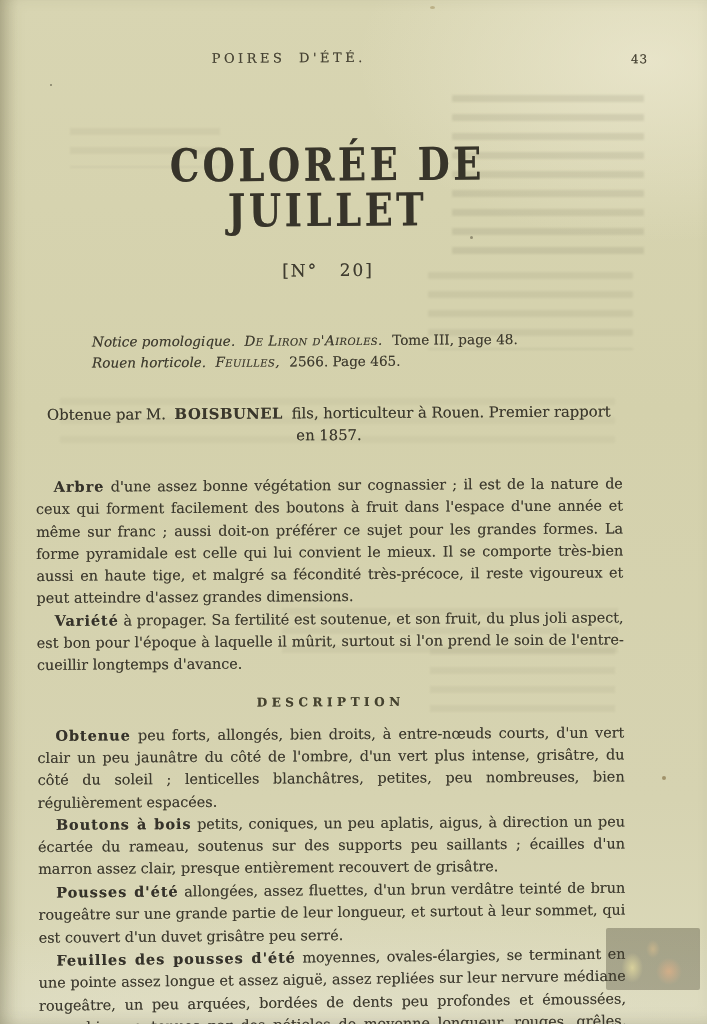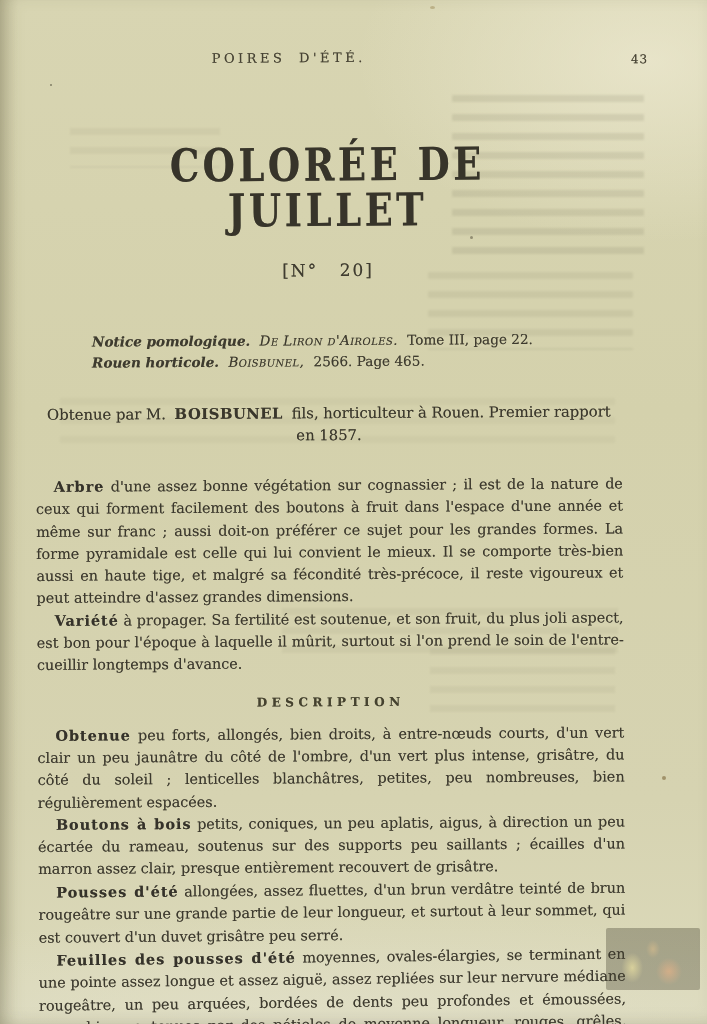--- a/index.html
+++ b/index.html
@@ -40,21 +40,21 @@
     margin:78px 0 0 0;text-align:center;font-weight:700;color:#37342a;
     font-size:42px;letter-spacing:4px;line-height:1;
     transform:scaleX(.88) scaleY(1.08);
   }
   .number-label{
     margin-top:30px;text-align:center;font-size:17px;letter-spacing:2px;word-spacing:14px;color:#3f3c30;
   }
   
   .references{margin:50px 0 0 57px;font-size:13.6px;line-height:21px;color:#3e3b2f;}
   .ref-line{margin:0;}
-  .ref-work{font-style:italic;margin-right:5px;font-weight:bold;}
+  .ref-work{font-style:italic;margin-right:5px;}
   .ref-author{font-variant:small-caps;letter-spacing:.4px;margin-right:5px;font-style:italic;}
   
   .intro{
     margin:30px auto 0 auto;max-width:566px;text-align:center;
     font-size:14.8px;line-height:22px;color:#3a372c;
   }
   .intro b{letter-spacing:.5px;}
   .intro .sp{margin-right:4px;}
   
   .body-block{margin-top:28px;}
@@ -116,25 +116,25 @@
     </div>
 
     <h1 class="main-title">COLORÉE DE JUILLET</h1>
 
     <div class="number-label">[N° 20]</div>
 
     <div class="references">
       <p class="ref-line">
         <span class="ref-work">Notice pomologique.</span>
         <span class="ref-author">De Liron d'Airoles.</span>
-        <span class="ref-detail">Tome III, page 22.</span>
+        <span class="ref-detail">Tome III, page 48.</span>
       </p>
       <p class="ref-line">
         <span class="ref-work">Rouen horticole.</span>
-        <span class="ref-author">Boisbunel,</span>
+        <span class="ref-author">Feuilles,</span>
         <span class="ref-detail">2566. Page 465.</span>
       </p>
     </div>
 
     <p class="intro">
       <span class="sp">Obtenue par M.</span>
       <b class="sp">BOISBUNEL</b>
       <span>fils, horticulteur à Rouen. Premier rapport en 1857.</span>
     </p>
 

